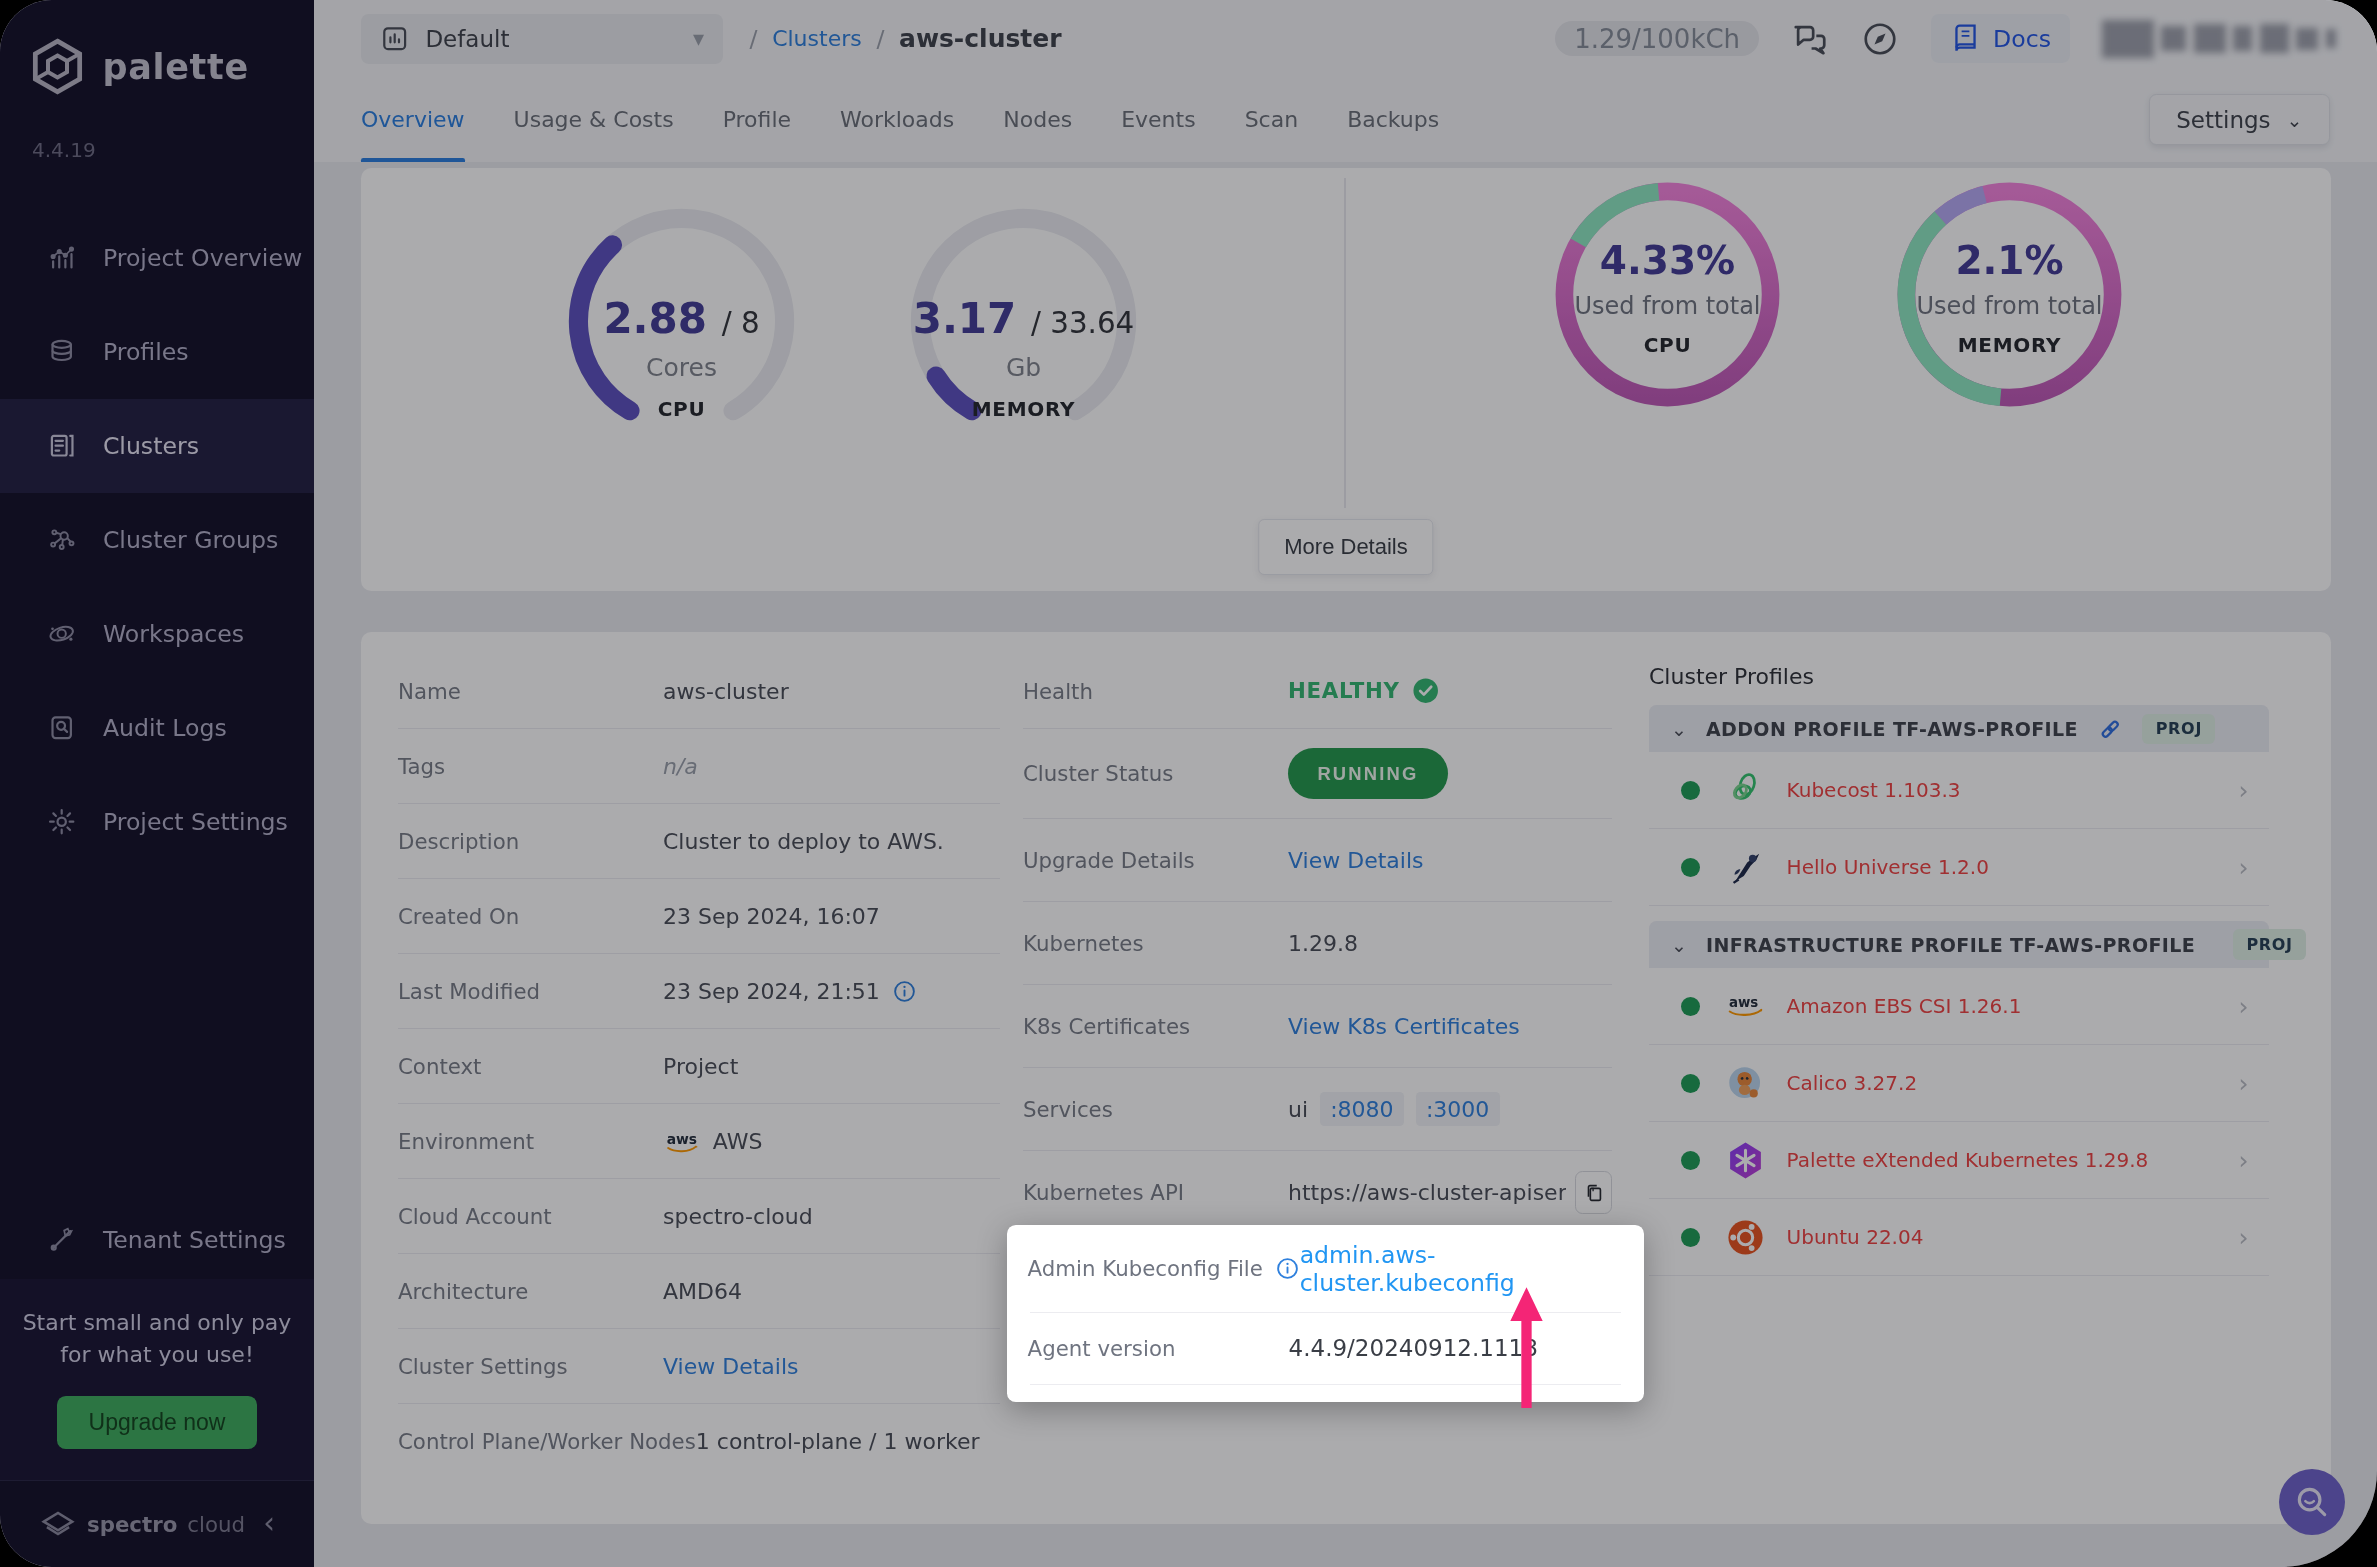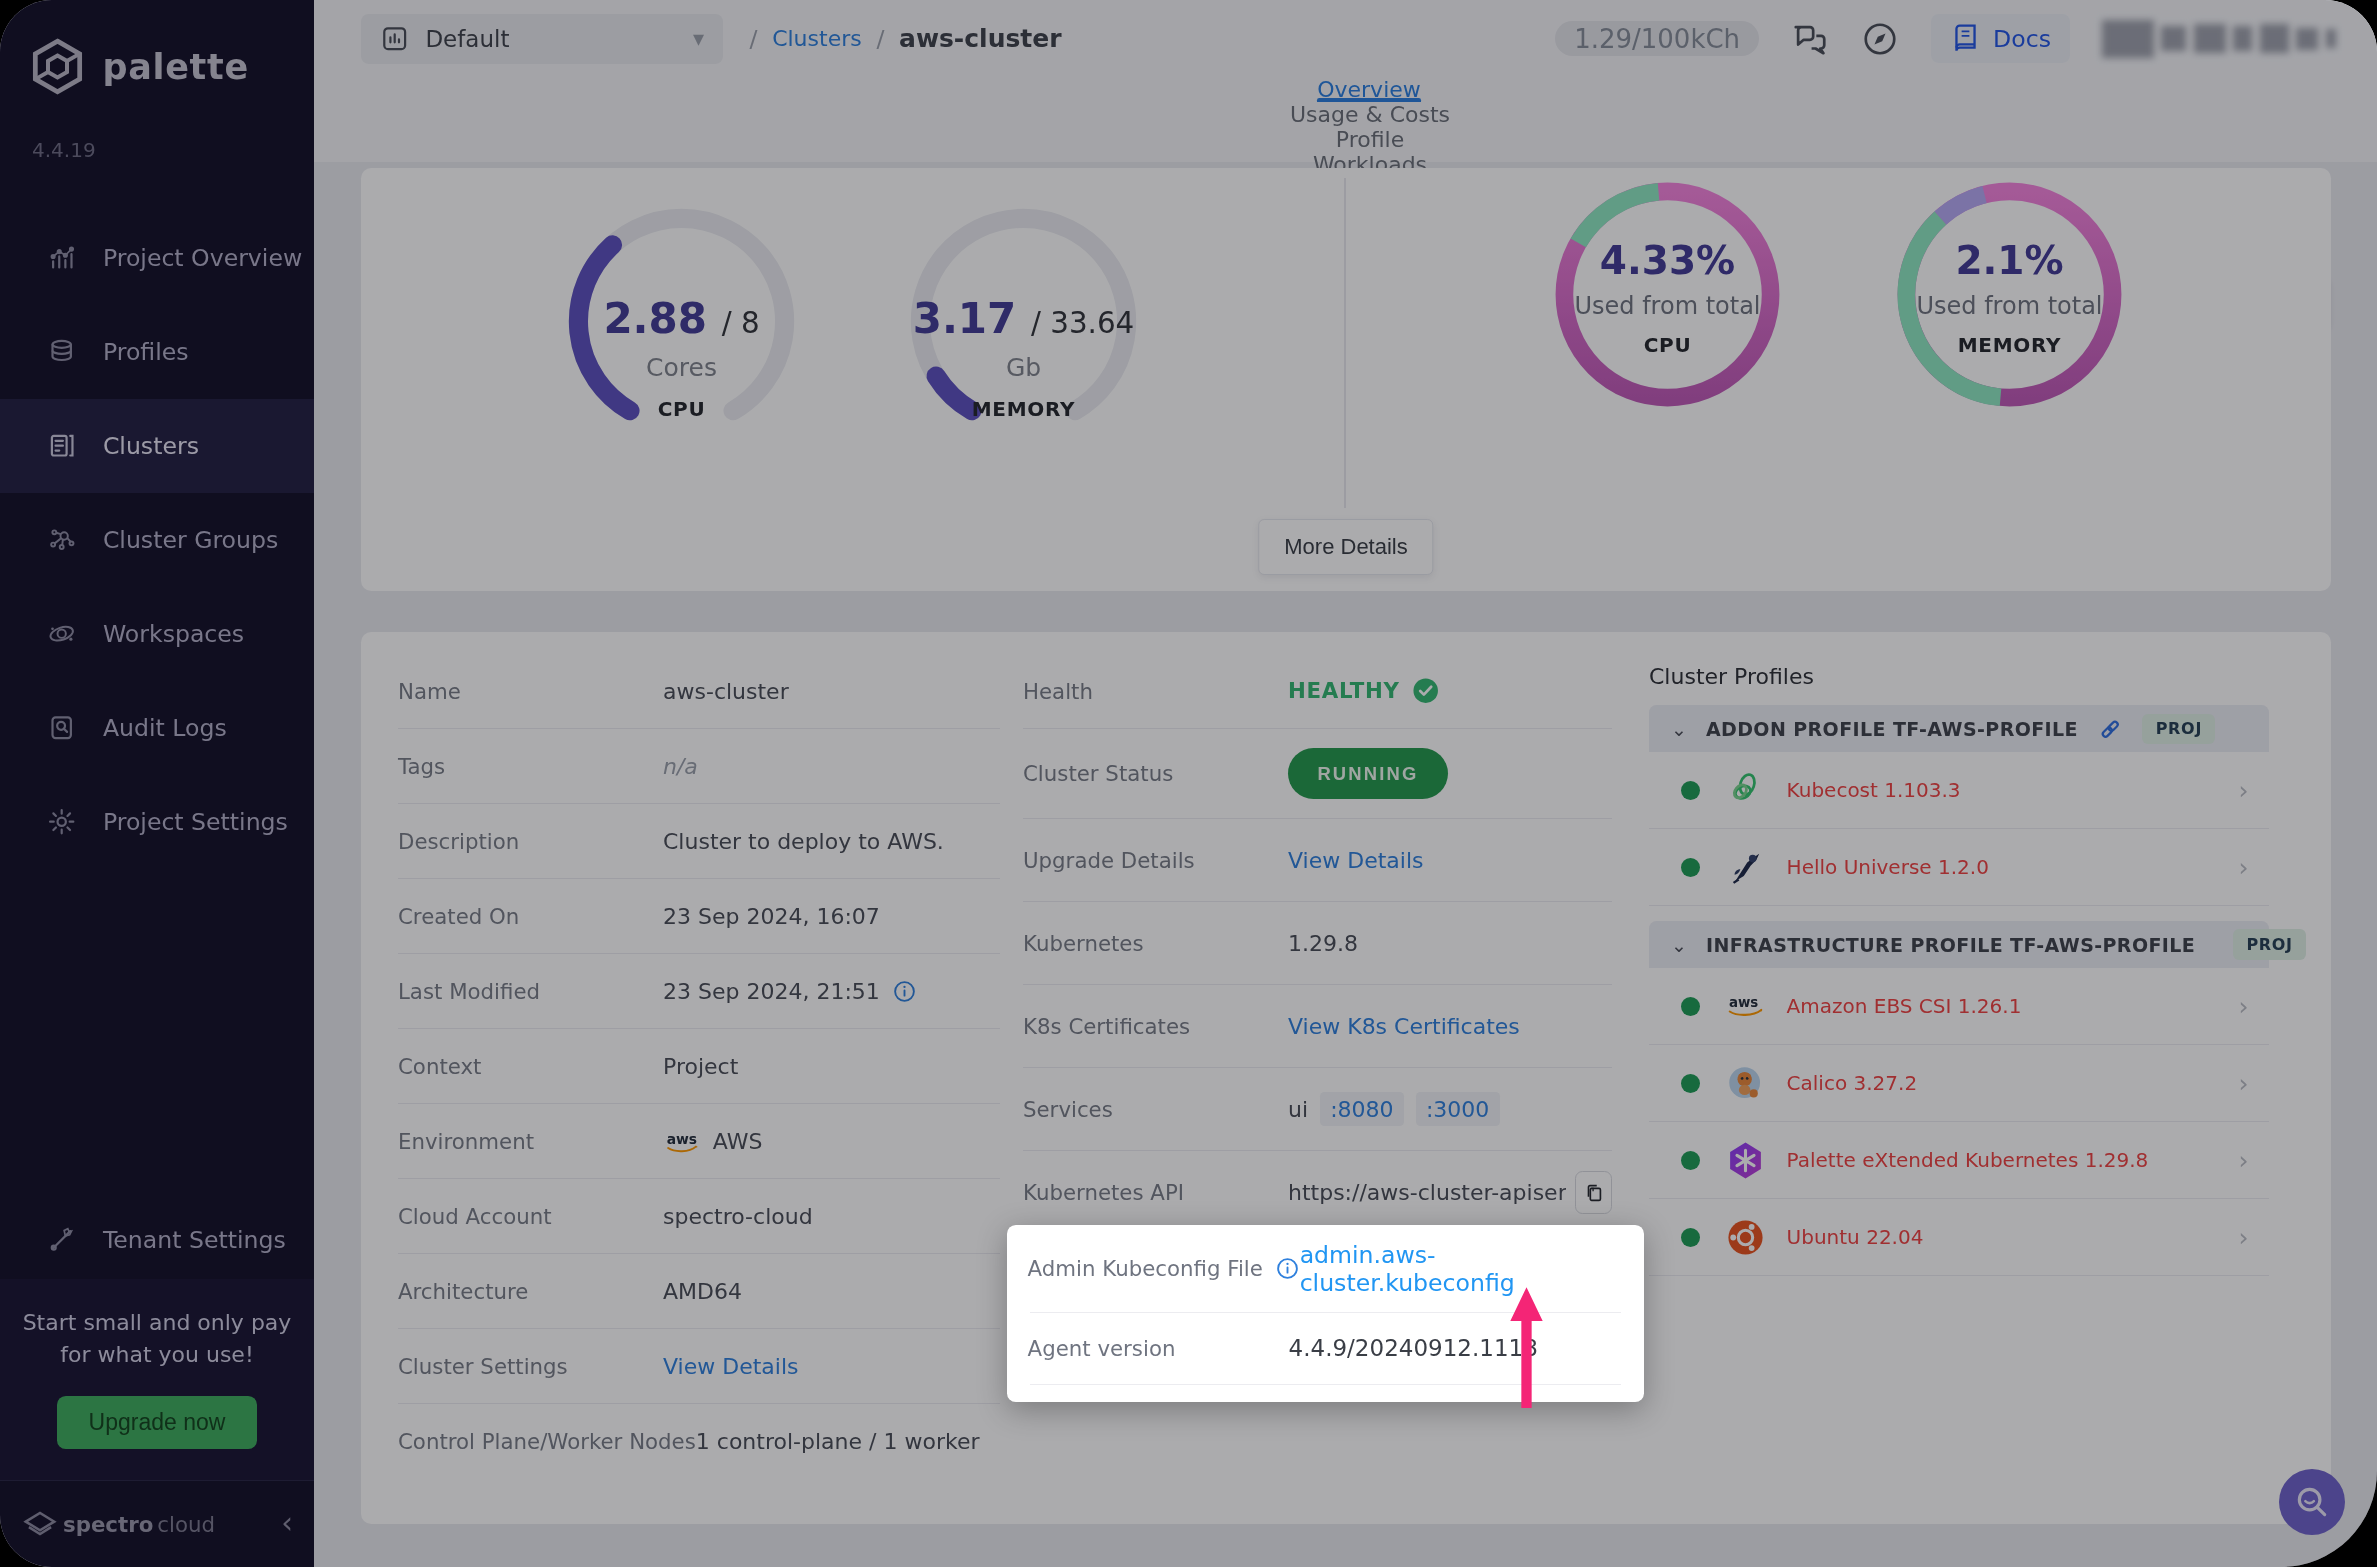--- a/index.html
+++ b/index.html
@@ -17,21 +17,21 @@
   .nav { margin-top:49px; }
   .nav-item { display:flex; align-items:center; gap:26.5px; height:94px; padding-left:47px; color:#b3b0c9; cursor:pointer; }
   .nav-item .nav-label { font-size:23.6px; }
   .nav-item svg { width:29.4px; height:29.4px; flex:0 0 29.4px; color:#8f8da5; }
   .nav-item.active { background:#242043; color:#e8e6f5; }
   .nav-item.active svg { color:#cac8dd; }
   .tenant { position:absolute; left:0; bottom:280px; width:100%; }
   .promo { position:absolute; left:0; bottom:87px; width:100%; background:#1a1635; padding:28px 22px 31px; text-align:center; }
   .promo-text { color:#d1cfe4; font-size:22px; line-height:1.45; }
   .promo-btn { margin-top:25px; display:inline-block; background:#3fae5f; color:#14451f; font-size:23px; font-weight:500; padding:13.2px 32px; border-radius:8.8px; border:none; cursor:pointer; }
-  .side-footer { position:absolute; left:0; bottom:0; width:100%; height:87px; border-top:0.7px solid #2a2647; display:flex; align-items:center; padding:0 21px; gap:4px; }
+  .side-footer { position:absolute; left:0; bottom:0; width:100%; height:87px; border-top:0.7px solid #2a2647; display:flex; align-items:center; padding:0 39px; gap:10px; }
   .brand-bold { color:#9a98ac; font-size:21.3px; font-weight:600; }
   .brand-light { color:#7d7b90; font-size:21.3px; }
   .collapse { margin-left:auto; color:#8c8aa0; font-size:29.4px; cursor:pointer; line-height:1; }
 
   
   .main { position:absolute; left:314px; top:0; right:0; bottom:0; }
   .topbar { position:absolute; left:0; top:0; right:0; height:77px; background:#f4f5f8; display:flex; align-items:center; }
   .proj-select { margin-left:47px; width:362px; height:50px; background:#e9eaee; border-radius:7.4px; display:flex; align-items:center; padding:0 19px; cursor:pointer; }
   .proj-select .ps-icon { width:29.4px; height:29.4px; color:#4a4e58; }
   .proj-select .ps-label { font-size:23px; color:#3f434c; margin-left:16px; }
@@ -43,21 +43,21 @@
   .top-right { margin-left:auto; display:flex; align-items:center; gap:32px; padding-right:41px; }
   .usage-pill { min-width:199px; height:35px; background:#e4e5ea; border-radius:735px; display:flex; align-items:center; justify-content:center; color:#868e9a; font-size:26px; padding:0 19px;text-align:center; }
   .tb-icon { width:38px; height:38px; color:#4a4e58; cursor:pointer; }
   .docs-btn { display:flex; align-items:center; gap:12px; background:#eceff5; border-radius:7.4px; padding:8.8px 19px; cursor:pointer; }
   .docs-btn svg { width:31px; height:31px; color:#2457e6; }
   .docs-label { color:#2457e6; font-size:23.6px; font-weight:500; }
   .redacted { display:flex; align-items:center; gap:7.4px; filter:blur(3.7px); }
   .redacted span { display:inline-block; background:#9fa2ad; }
 
   
-  .tabs { position:absolute; left:0; top:77px; right:0; height:85px; background:#f4f5f8; display:flex; align-items:center;flex-direction:column; }
+  .tabs { position:absolute; left:0; top:77px; right:0; height:85px; background:#f4f5f8; display:flex; align-items:center; }
   .tab { font-size:22px; color:#6b7079; margin-left:49px; cursor:pointer; position:relative; height:100%; display:flex; align-items:center; }
   .tab:first-child { margin-left:47px; }
   .tab.active { color:#2b7fe0; font-weight:500; }
   .tab.active::after { content:""; position:absolute; left:0; right:0; bottom:0; height:4.4px; background:#2b7fe0; border-radius:2.2px 2.2px 0 0; }
   .settings-btn { margin-left:auto; margin-right:47px; display:flex; align-items:center; gap:16px; background:#f4f5f8; border:0.7px solid #dfe1e7; box-shadow:0 2.2px 5.9px rgba(40,44,60,.10); border-radius:7.4px; padding:11.8px 26.5px; font-size:23px; color:#3f434c; cursor:pointer; }
   .settings-btn .chev { color:#3f434c; font-size:19px; }
 
   
   .card { position:absolute; background:#fff; border-radius:10.3px; }
   .card1 { left:47px; top:168px; width:1970px; height:423px; }

